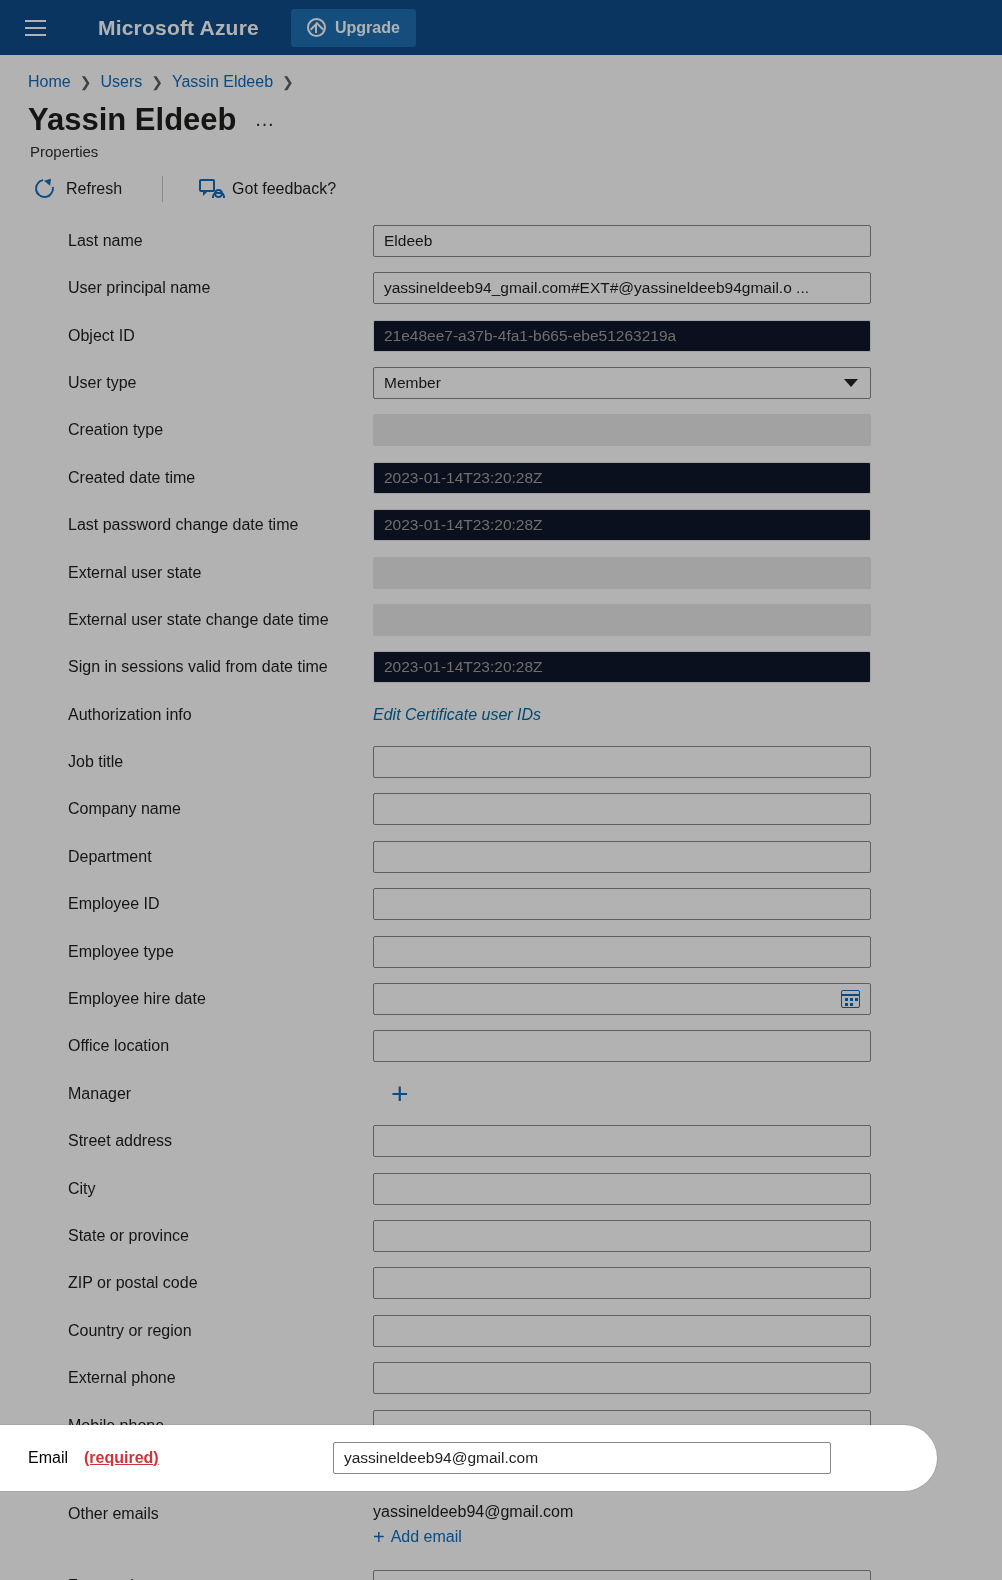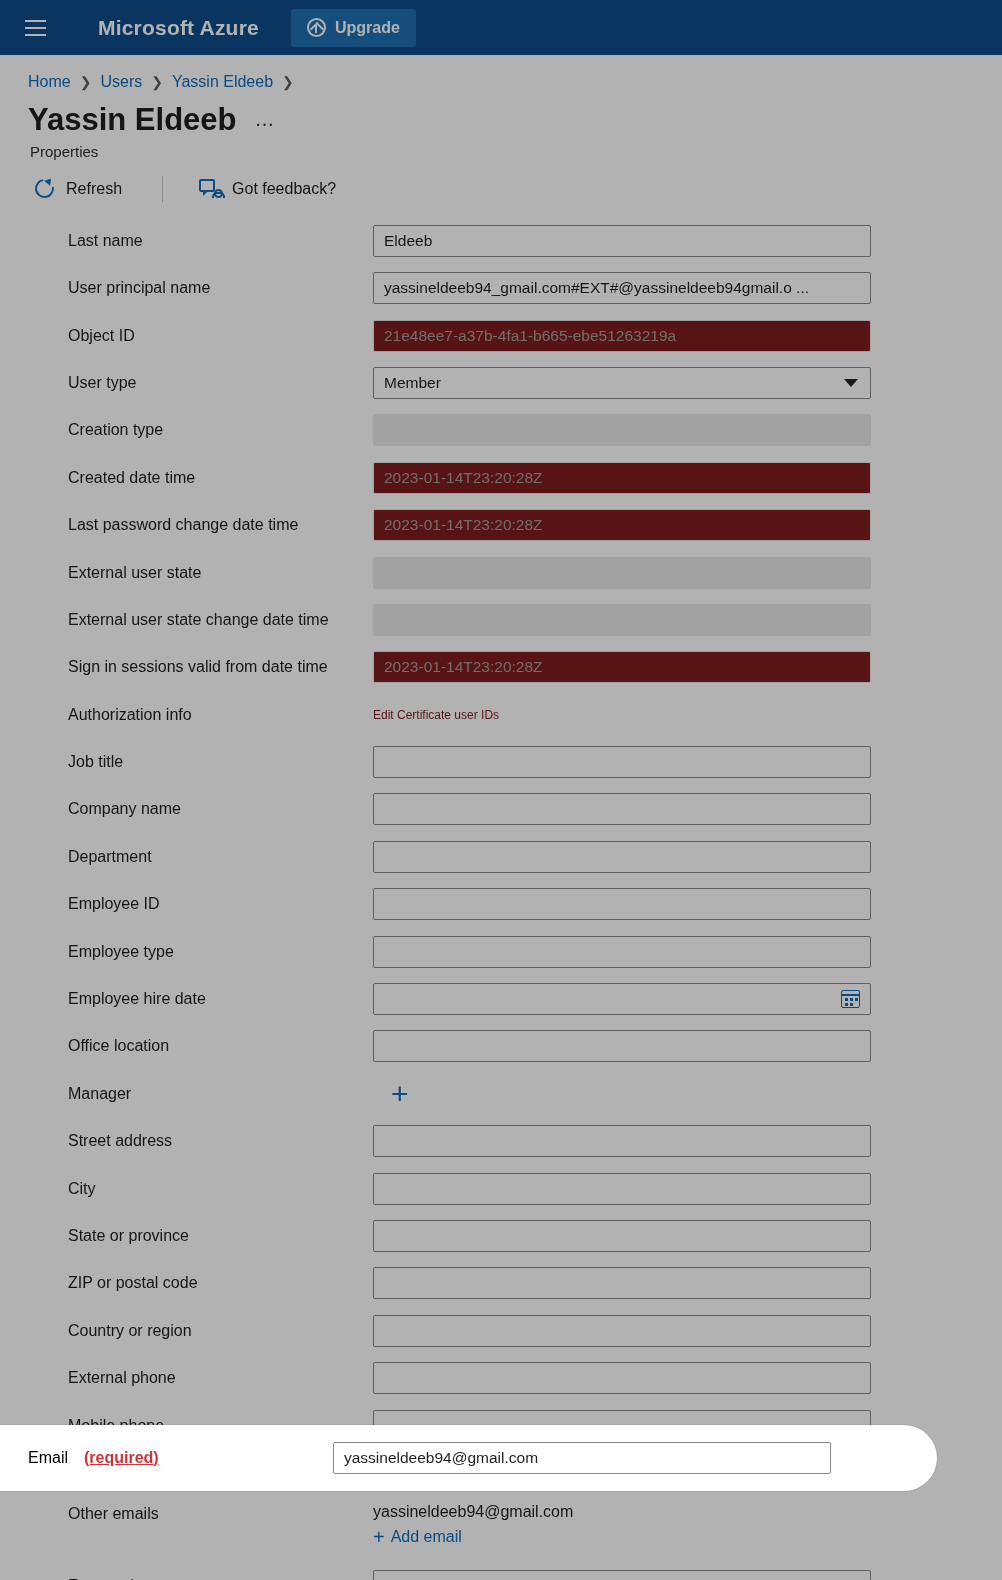--- a/index.html
+++ b/index.html
@@ -237,21 +237,21 @@
     font-size: 15.5px;
     color: #201f1e;
     display: flex;
     align-items: center;
     padding: 0 10px;
     border-radius: 2px;
     white-space: nowrap;
     overflow: hidden;
   }
   .field.readonly {
-    background: #7f1d1d;
+    background: #0f172a;
     border-color: #e9e9e9;
     color: #a19f9d;
   }
   .field.empty-readonly {
     background: #e9e9e9;
     border-color: #e9e9e9;
   }
   .field.select {
     justify-content: space-between;
   }
@@ -279,23 +279,24 @@
   }
   .cal-icon::after {
     content: "";
     position: absolute;
     left: 2.5px; top: 7px;
     width: 3px; height: 3px;
     background: #0f6cbd;
     box-shadow: 5px 0 0 #0f6cbd, 10px 0 0 #0f6cbd, 0 5px 0 #0f6cbd, 5px 5px 0 #0f6cbd;
   }
   .link {
-    color: #7f1d1d;
-    font-size: 12px;
-    cursor: pointer;
+    color: #0369a1;
+    font-size: 16px;
+    cursor: pointer;
+    font-style: italic;
   }
   .plus-btn {
     color: #0f6cbd;
     font-size: 30px;
     line-height: 1;
     cursor: pointer;
     padding-left: 18px;
     font-weight: 300;
   }
   .value-text {

